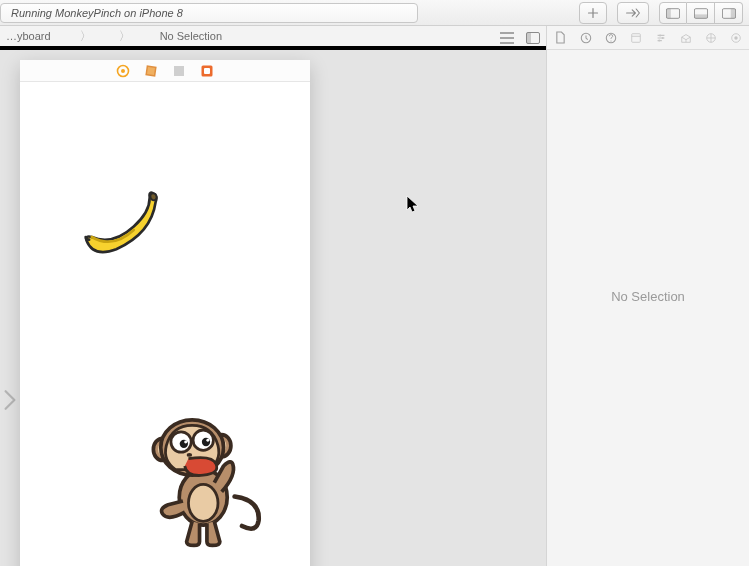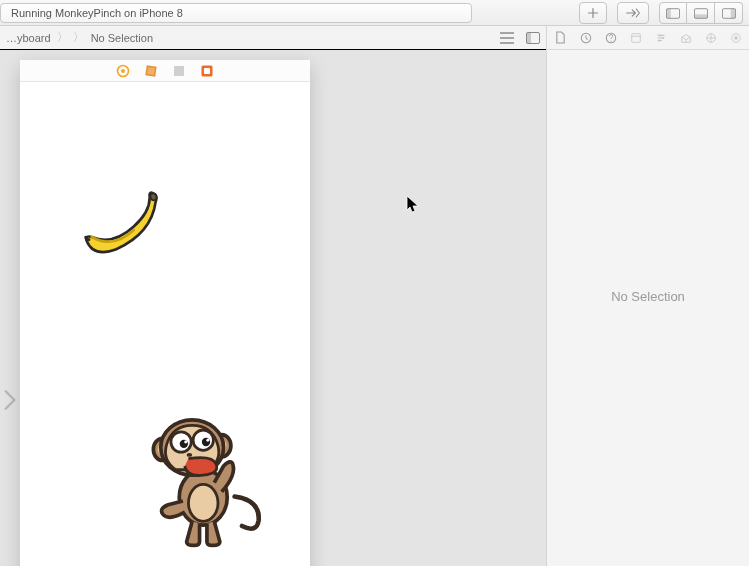--- a/index.html
+++ b/index.html
@@ -8,25 +8,26 @@
 
   
   .toolbar{
     height:26px; width:100%;
     background:linear-gradient(#f8f8f8,#ececec);
     border-bottom:1px solid #d0d0d0;
     display:flex; align-items:center; position:relative;
   }
   .status-pill{
     position:absolute; left:0; top:3px;
-    width:472px; height:20px;
+    width:418px; height:20px;
     border:1px solid #c8c8c8; border-radius:4px;
     background:linear-gradient(#fefefe,#f5f5f5);
     display:flex; align-items:center; padding:0 10px;
     color:#555;
+    font-style:italic;
   }
   .toolbar-right{
     position:absolute; right:6px; top:2px;
     display:flex; gap:10px; align-items:center;
   }
   .seg-group{ display:flex; }
   .seg-btn{
     width:28px; height:22px; border:1px solid #c5c5c5;
     background:linear-gradient(#fdfdfd,#efefef);
     display:flex; align-items:center; justify-content:center;
@@ -43,22 +44,22 @@
   .share-btn{
     width:32px; height:22px; border:1px solid #c5c5c5; border-radius:4px;
     background:linear-gradient(#fdfdfd,#efefef);
     display:flex; align-items:center; justify-content:center; color:#888;
   }
   svg{ display:block; }
 
   
   .jumpbar{
     position:absolute; top:26px; left:0; width:546px; height:24px;
-    background:#f3f3f3; border-bottom:1px solid #000000;
-    display:flex; align-items:center; padding-left:2px;
+    background:#f3f3f3; border-bottom:4px solid #000000;
+    display:flex; align-items:center; padding-left:2px;gap:23px;
   }
   .crumb{ display:flex; align-items:center; color:#6b6b6b; gap:4px; padding:0 4px;}
   .sep{ color:#b0b0b0; padding:0 2px; font-size:12px;}
   .sb-icon{ width:13px; height:13px; }
   .jump-right{
     position:absolute; right:4px; top:3px; display:flex; gap:8px;
   }
   .jr-btn{
     width:18px; height:18px; display:flex; align-items:center; justify-content:center;
     color:#808080;

